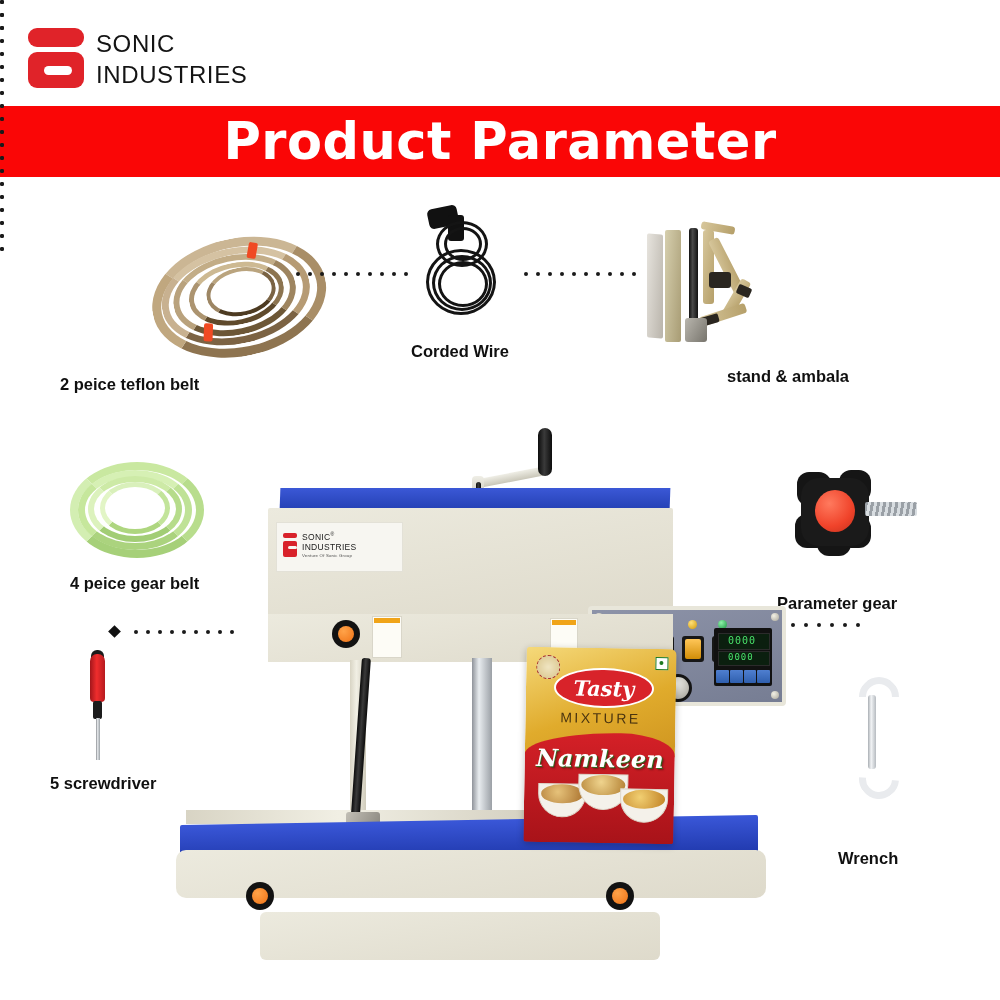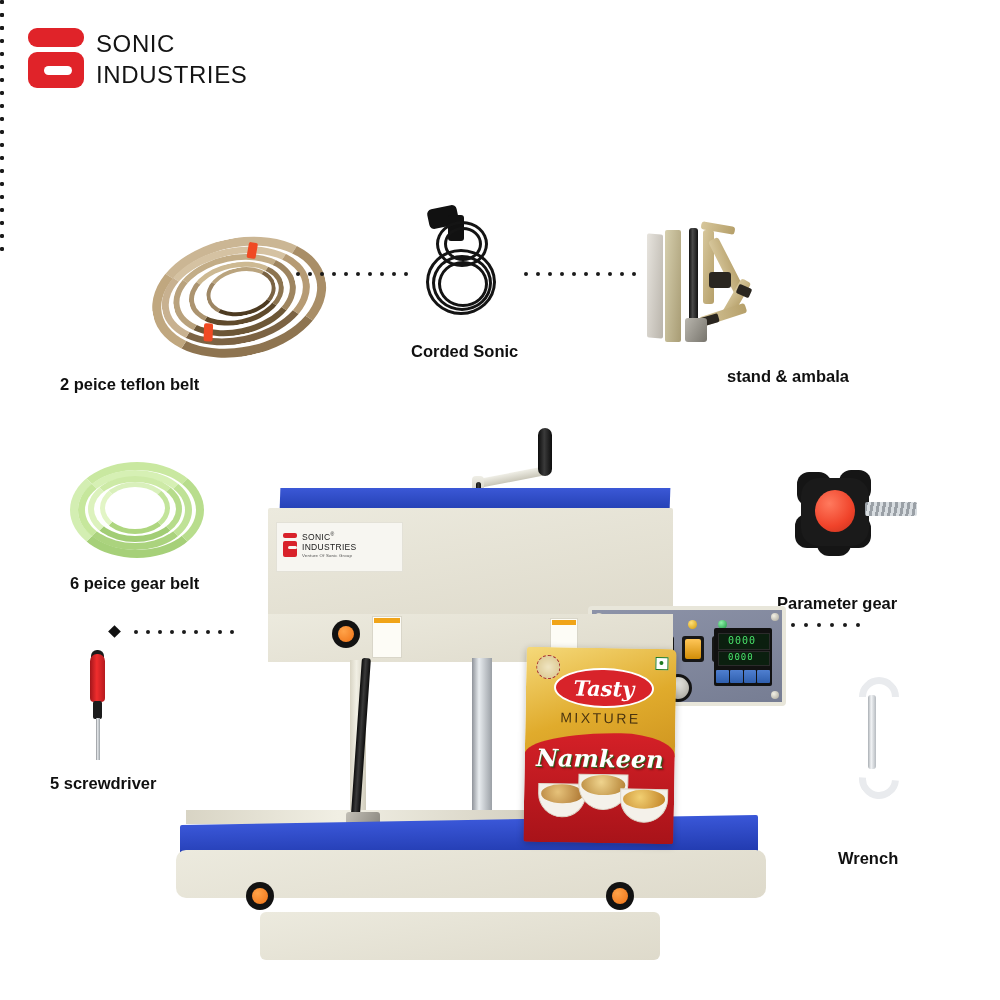--- a/index.html
+++ b/index.html
@@ -160,20 +160,23 @@
       <div class="logo-bar lb1"></div>
       <div class="logo-bar lb2"></div>
       <div class="lb2cut"></div>
     </div>
     <div class="brandtext">
       <div>SONIC</div>
       <div>INDUSTRIES</div>
     </div>
   </div>
 
+  <div class="titleband">
+    <h1>Product Parameter</h1>
+  </div>
 
   <div class="teflon">
     <div class="tring" style="left:0;top:0;width:158px;height:100px;border-width:9px;border-color:#cbb694 #a98e67 #8e7450 #c0a77f;"></div>
     <div class="tring" style="left:10px;top:9px;width:136px;height:82px;border-width:7px;border-color:#d5c2a2 #b69b74 #7c6343 #c8b190;"></div>
     <div class="tring" style="left:22px;top:16px;width:112px;height:68px;border-width:6px;border-color:#c3ad87 #9e8560 #6d5736 #b9a27d;"></div>
     <div class="tring" style="left:38px;top:24px;width:86px;height:52px;border-width:5px;border-color:#cdb992 #8c7450 #5f4a2c #ac9470;"></div>
     <div class="tring" style="left:56px;top:30px;width:62px;height:40px;border-width:4px;border-color:#baa47e #7a6344 #4d3b22 #9d8664;"></div>
     <div class="tclip" style="left:106px;top:8px;width:9px;height:16px;transform:rotate(22deg);"></div>
     <div class="tclip" style="left:46px;top:78px;width:9px;height:18px;transform:rotate(14deg);"></div>
   </div>
@@ -217,21 +220,21 @@
 
   <div class="cord">
     <div class="plugbody" style="left:16px;top:2px;width:30px;height:20px;transform:rotate(-12deg);"></div>
     <div class="plugbody" style="left:36px;top:10px;width:16px;height:26px;border-radius:3px;"></div>
     <div class="cloop" style="left:24px;top:16px;width:46px;height:40px;"></div>
     <div class="cloop" style="left:14px;top:44px;width:64px;height:60px;"></div>
     <div class="cloop" style="left:20px;top:50px;width:54px;height:50px;"></div>
     <div class="cloop" style="left:26px;top:56px;width:44px;height:40px;"></div>
     <div class="cloop" style="left:32px;top:22px;width:32px;height:28px;"></div>
   </div>
-  <div class="cap" style="left:411px;top:342px;">Corded Sonic</div>
+  <div class="cap" style="left:411px;top:342px;">Corded Wire</div>
 
   <div class="dots" style="left:524px;top:272px;width:120px;height:5px;">
     <i style="left:0"></i>
       <i style="left:12px"></i>
       <i style="left:24px"></i>
       <i style="left:36px"></i>
     <i style="left:48px"></i>
       <i style="left:60px"></i>
       <i style="left:72px"></i>
       <i style="left:84px"></i>
@@ -278,21 +281,21 @@
       <i style="top:234px"></i>
       <i style="top:247px"></i>
   </div>
 
   <div class="gearbelt">
     <div class="gring" style="left:0;top:2px;width:118px;height:80px;border-width:8px;border-color:#c9e8a0 #b8dd8d #a6d079 #d3eeb2;"></div>
     <div class="gring" style="left:8px;top:10px;width:100px;height:66px;border-width:7px;border-color:#d6f0b4 #bfe296 #abd37e #c6e79c;"></div>
     <div class="gring" style="left:18px;top:16px;width:82px;height:54px;border-width:6px;border-color:#cdeaa6 #b6dc8b #a2cd75 #dcf2bd;"></div>
     <div class="gring" style="left:30px;top:22px;width:60px;height:42px;border-width:5px;border-color:#d9f0bb #c2e49a #aed67f #e2f5c6;"></div>
   </div>
-  <div class="cap" style="left:70px;top:574px;">6 peice gear belt</div>
+  <div class="cap" style="left:70px;top:574px;">4 peice gear belt</div>
 
   <div class="dots" style="left:124px;top:630px;width:116px;height:5px;">
     <i style="left:10px"></i>
       <i style="left:22px"></i>
       <i style="left:34px"></i>
       <i style="left:46px"></i>
     <i style="left:58px"></i>
       <i style="left:70px"></i>
       <i style="left:82px"></i>
       <i style="left:94px"></i>

